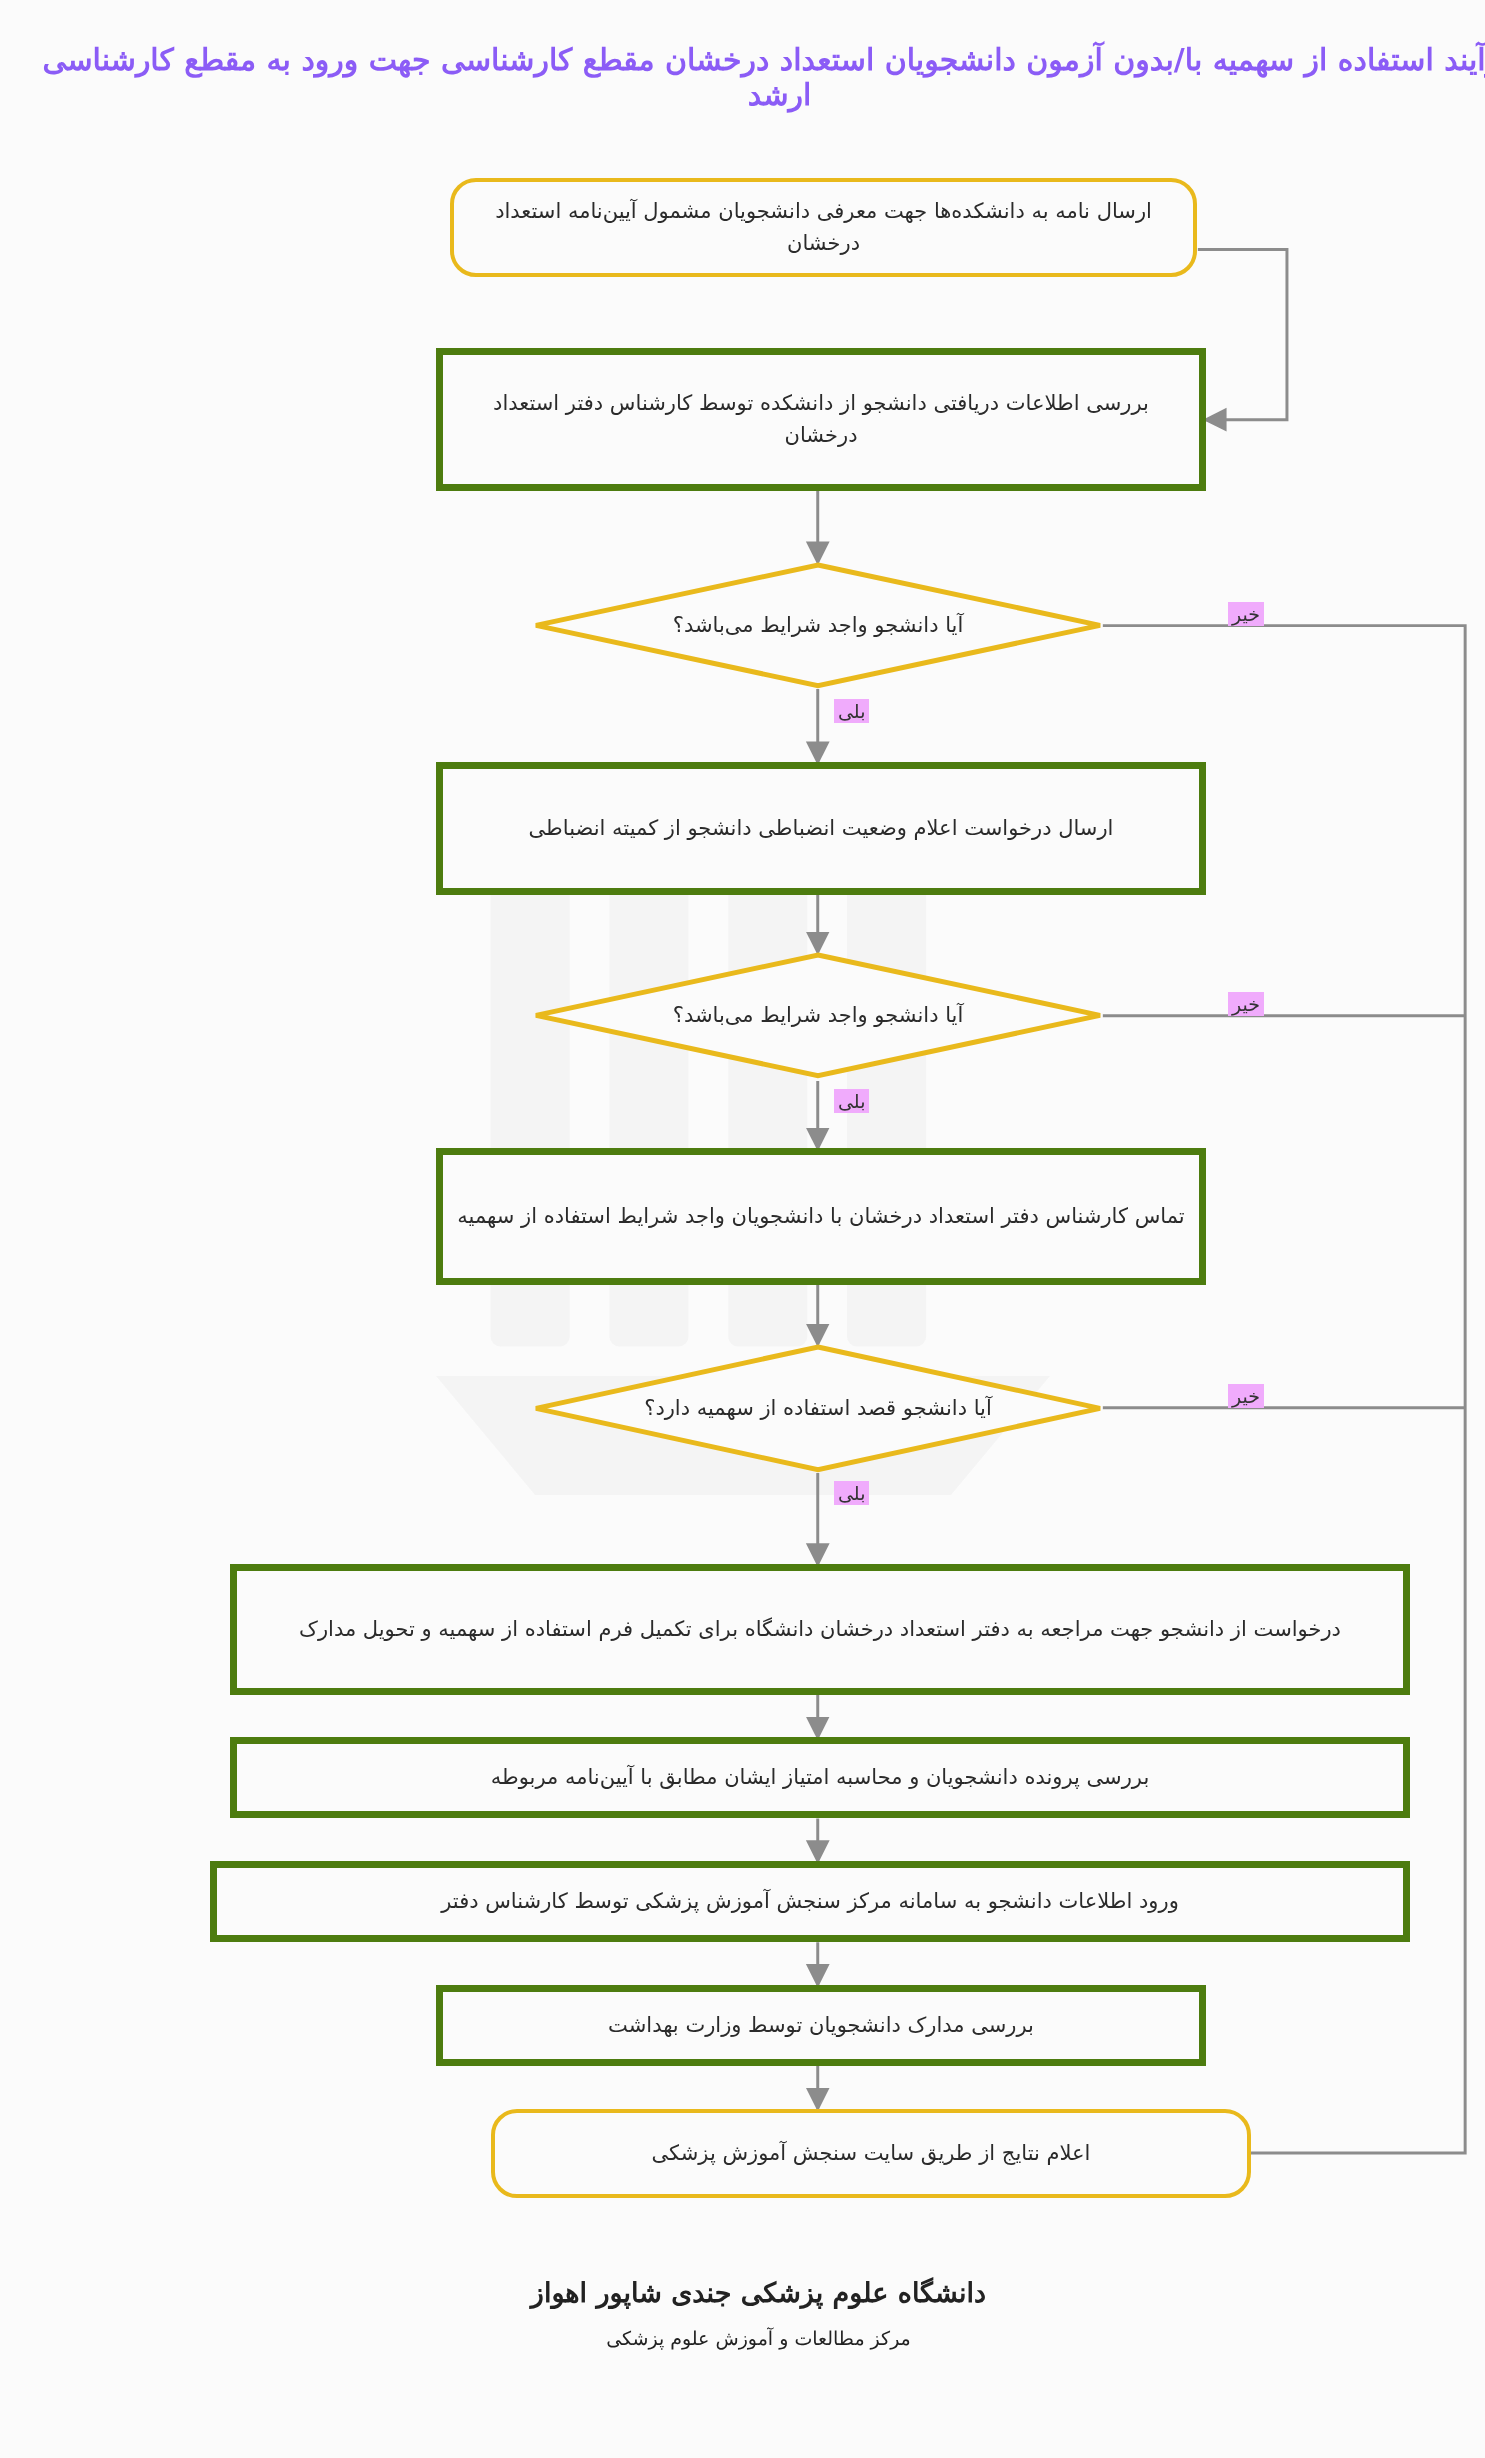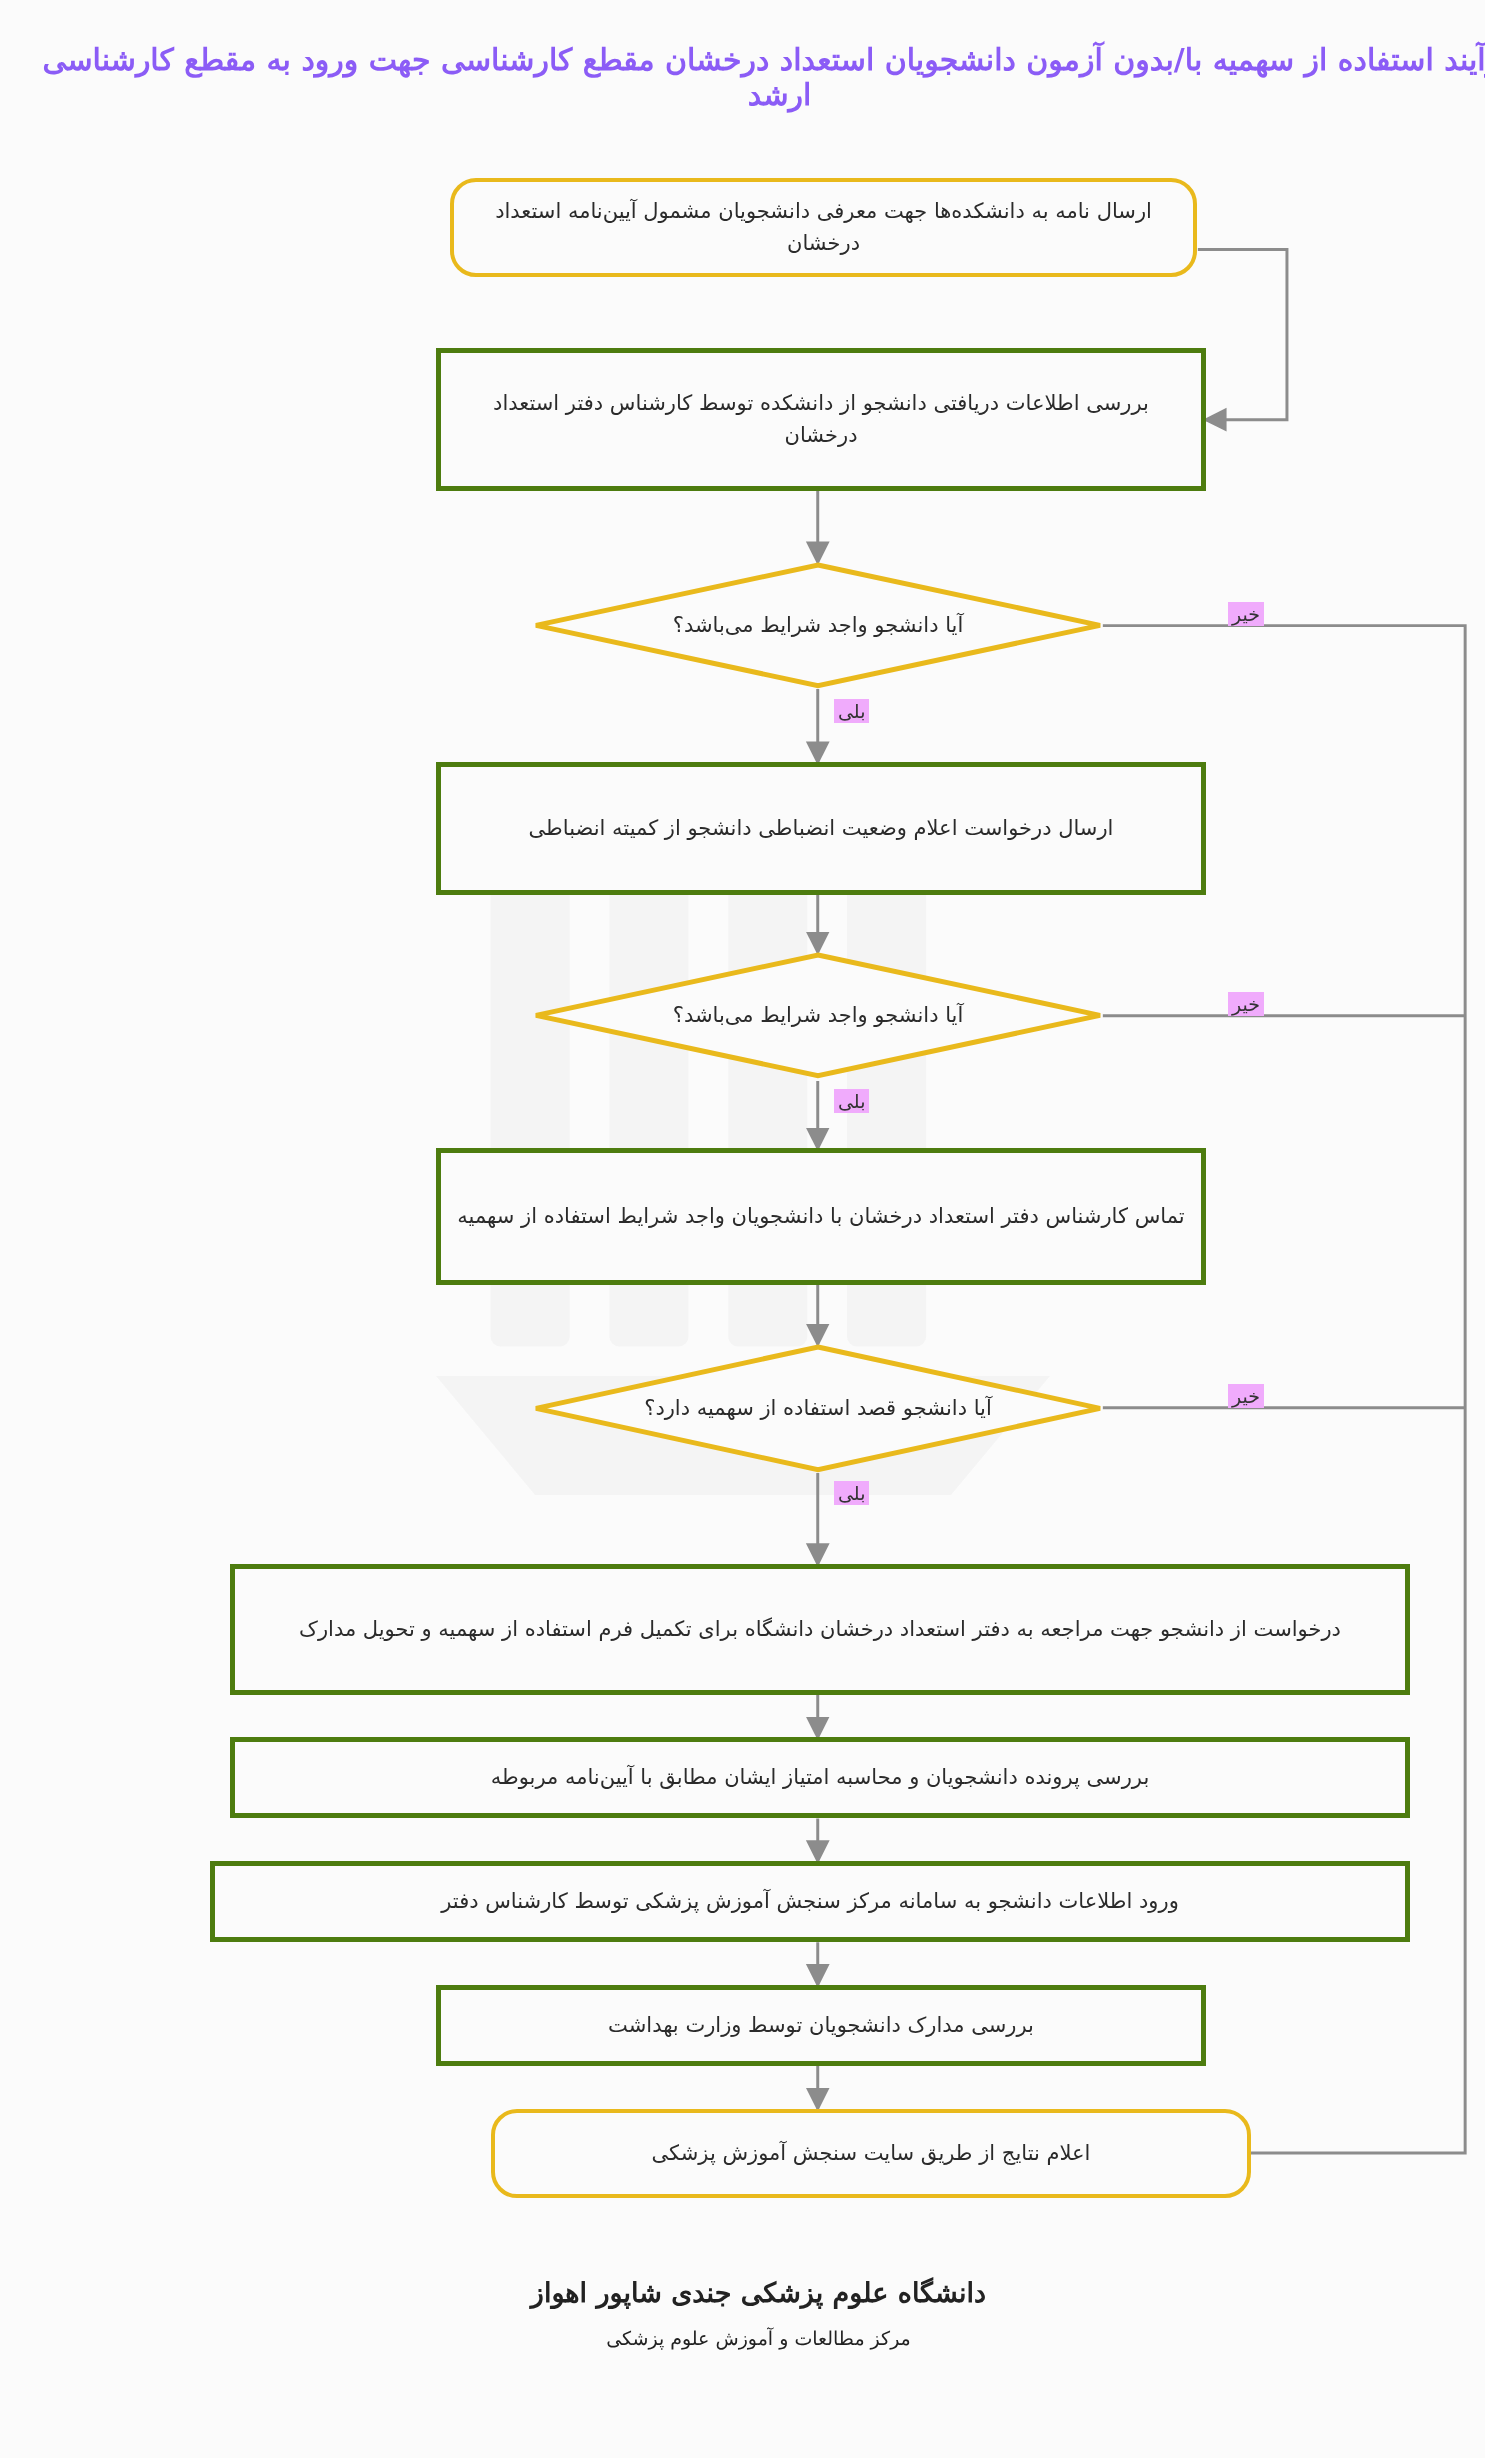--- a/index.html
+++ b/index.html
@@ -60,21 +60,21 @@
     justify-content: center;
     text-align: center;
     background: #fbfbfb;
     font-size: 21px;
     line-height: 1.5;
     padding: 6px 14px;
     z-index: 3;
   }
 
   .rect {
-    border: 5px solid #4d7c0f;
+    border: 7px solid #4d7c0f;
   }
 
   .rounded {
     border: 4px solid #e9b91c;
     border-radius: 26px;
   }
 
   .decision {
     border: none;
     background: transparent;

